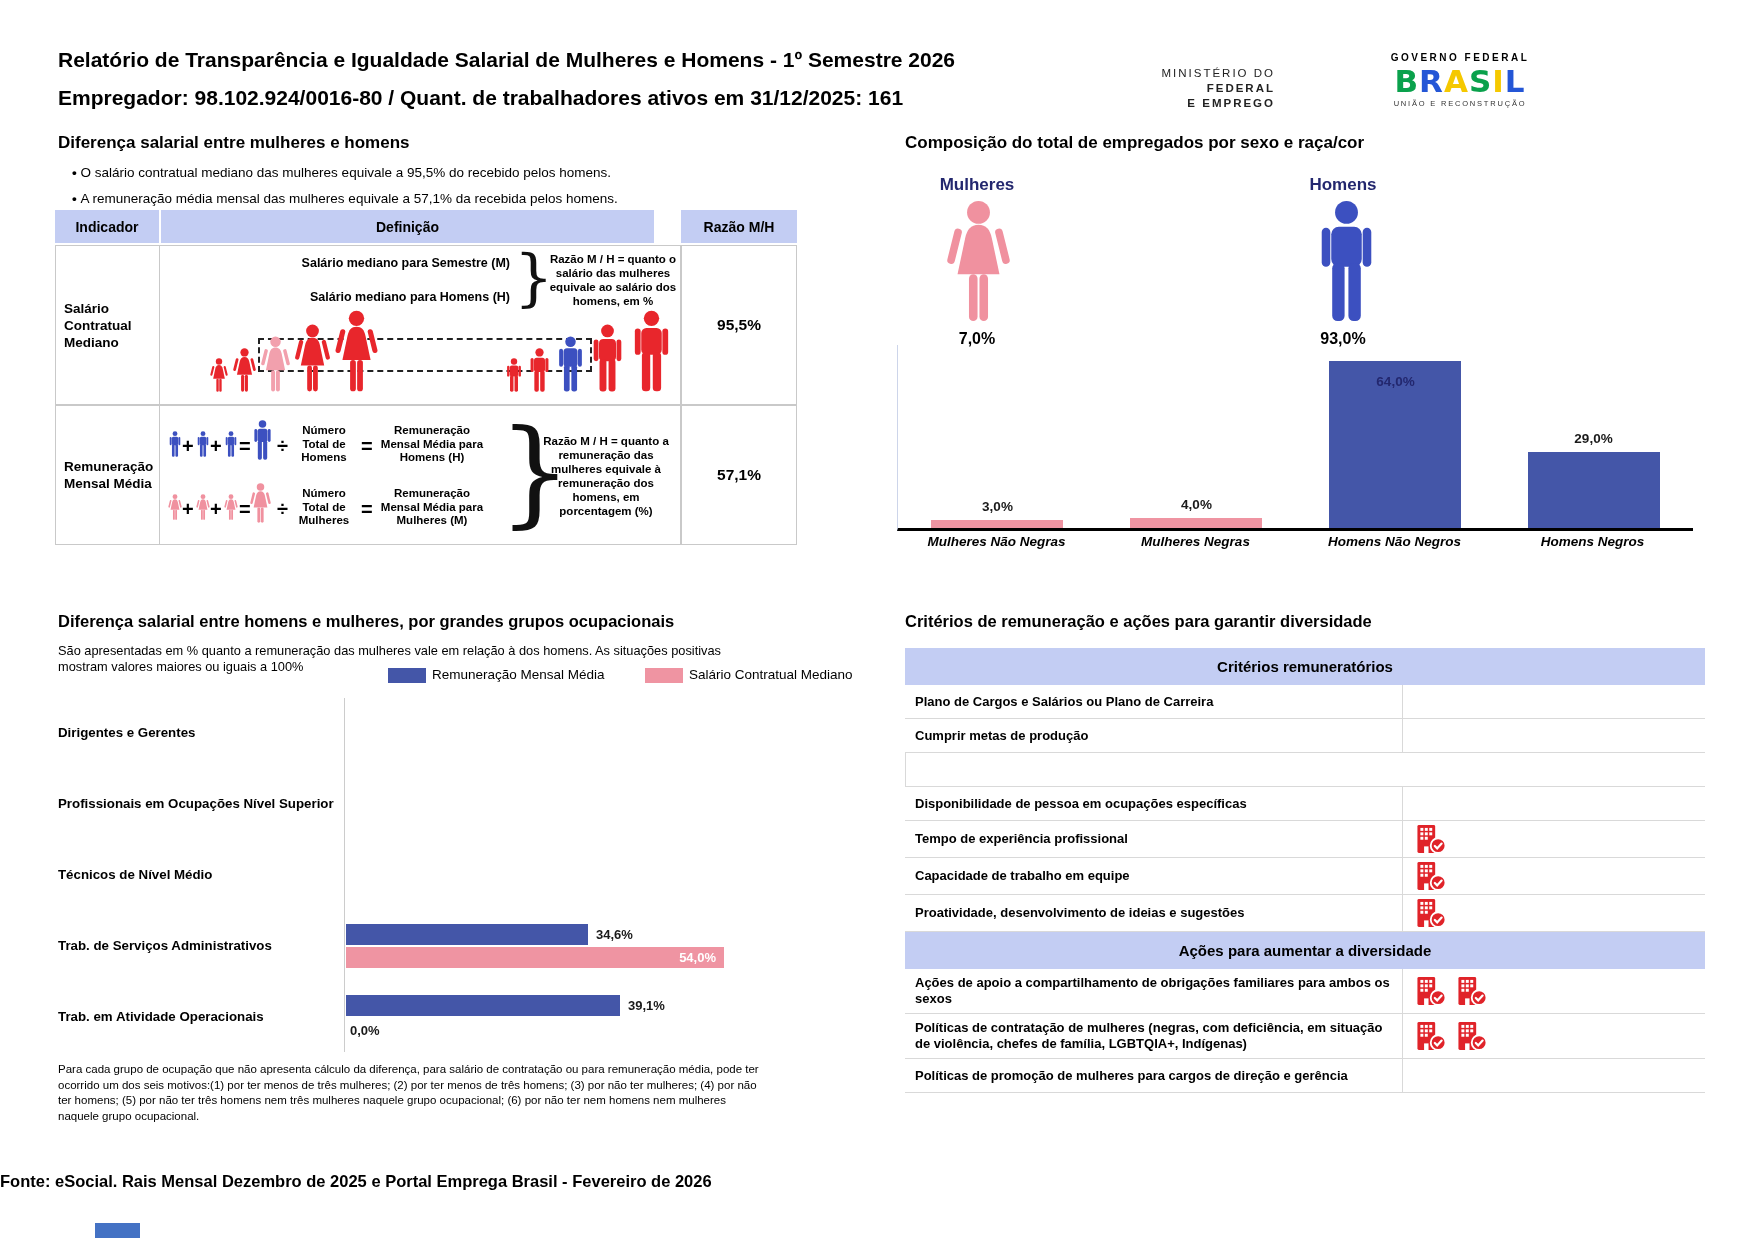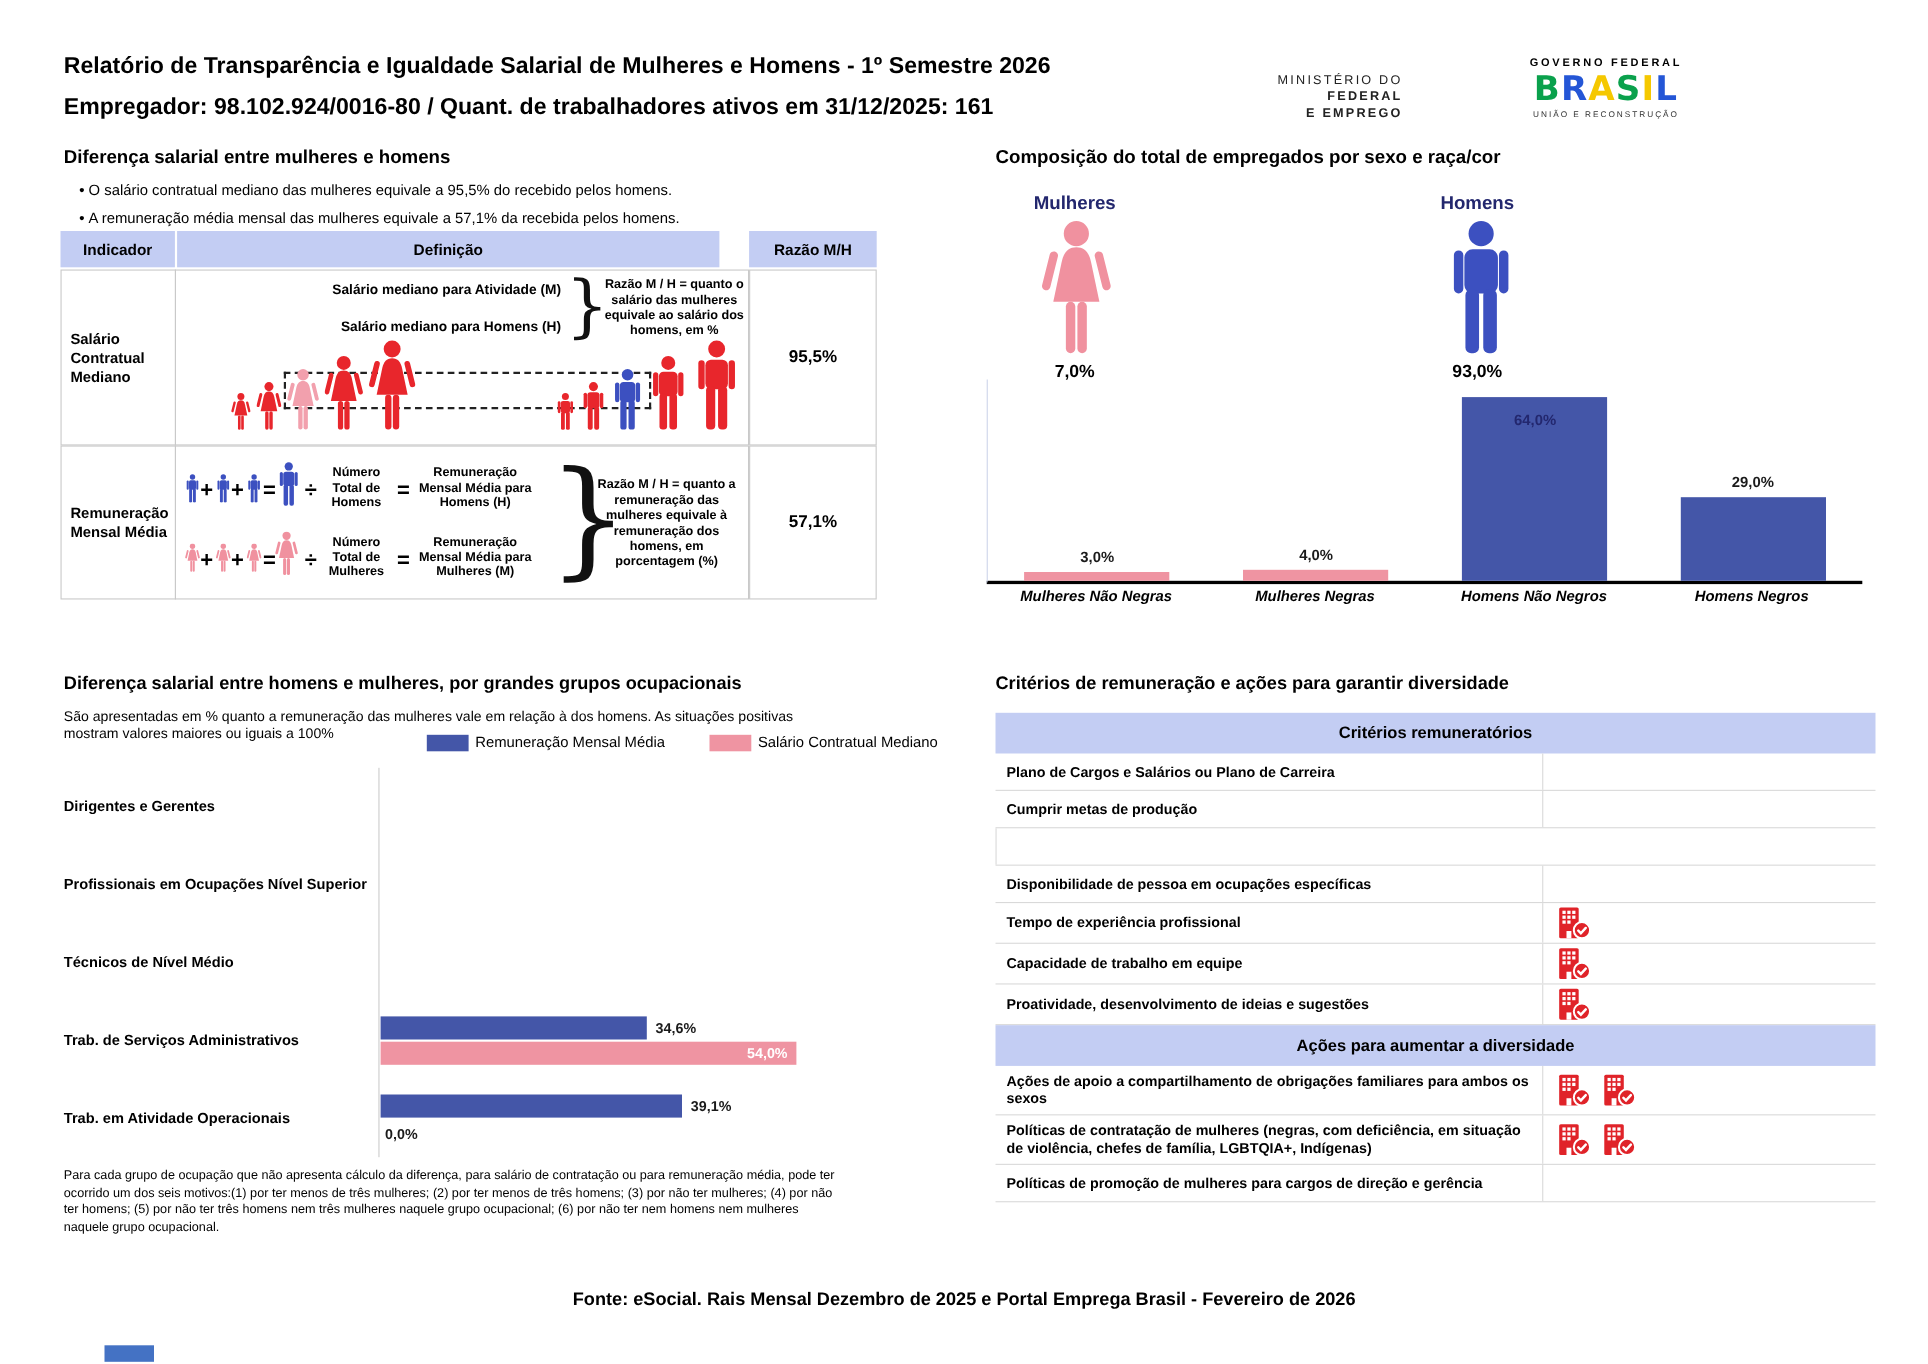--- a/index.html
+++ b/index.html
@@ -49,21 +49,21 @@
   .occ-bar{position:absolute;height:21px;}
   .occ-val{position:absolute;height:21px;line-height:21px;font-size:13px;font-weight:bold;}
   .occ-note{position:absolute;left:58px;top:1062px;width:705px;font-size:11.5px;line-height:15.5px;}
   
   .crit-table{position:absolute;left:905px;top:648px;width:800px;}
   .crit-sec{height:37px;background:var(--hdr);display:flex;align-items:center;justify-content:center;font-size:15px;font-weight:bold;}
   .crit-row{display:flex;border-bottom:1px solid #d9d9d9;min-height:33px;}
   .crit-label{flex:0 0 477px;padding:6px 10px;font-size:13px;font-weight:bold;line-height:16px;display:flex;align-items:center;}
   .crit-icons{flex:1;border-left:1px solid #d9d9d9;display:flex;align-items:center;gap:7px;padding:3px 10px;color:var(--red);}
   
-  .footer{position:absolute;left:0;top:1172px;width:100%;text-align:center;font-size:16.5px;font-weight:bold;}
+  .footer{position:absolute;left:0;top:1172px;width:100%;font-size:16.5px;font-weight:bold;}
   .bottom-mark{position:absolute;left:95px;top:1223px;width:45px;height:15px;background:#4472c4;}
 </style>
 </head>
 <body>
 
 <div class="page">
 
   <div class="title-line" style="top:48px;">Relatório de Transparência e Igualdade Salarial de Mulheres e Homens - 1º Semestre 2026</div>
   <div class="title-line" style="top:86px;">Empregador: 98.102.924/0016-80 / Quant. de trabalhadores ativos em 31/12/2025: 161</div>
 
@@ -85,21 +85,21 @@
     <div>A remuneração média mensal das mulheres equivale a 57,1% da recebida pelos homens.</div>
   </div>
 
   <div class="gap-table" style="--hdr:#c3cdf3;">
     <div class="gt-h" style="left:0;width:104px;">Indicador</div>
     <div class="gt-h" style="left:106px;width:493px;">Definição</div>
     <div class="gt-h" style="left:626px;width:116px;">Razão M/H</div>
 
     <div class="gt-cell gt-ind" style="left:0;top:35px;width:105px;height:160px;">Salário Contratual Mediano</div>
     <div class="gt-cell" style="left:104px;top:35px;width:522px;height:160px;">
-      <div class="def-line" style="left:115px;top:10px;">Salário mediano para Atividade (M)</div>
+      <div class="def-line" style="left:115px;top:10px;">Salário mediano para Semestre (M)</div>
       <div class="def-line" style="left:115px;top:44px;">Salário mediano para Homens (H)</div>
       <div class="brace" style="left:354px;top:-14px;font-size:62px;line-height:92px;">}</div>
       <div class="def-note" style="left:388px;top:6px;width:130px;">Razão M / H = quanto o salário das mulheres equivale ao salário dos homens, em %</div>
       <div class="dashed-box" style="left:98px;top:92px;width:330px;height:30px;"></div>
       <div id="fig-row" style="position:absolute;left:0;top:0;width:100%;height:100%;">
           <div style="position: absolute; left: 50px; bottom: 8px;"><svg width="18" height="34" viewBox="0 0 64 128" fill="#e8262c" xmlns="http://www.w3.org/2000/svg">
               <circle cx="32" cy="13" r="12"></circle>
               <path d="M32 26c8 0 12 5 14 14l8 38H10l8-38c2-9 6-14 14-14z"></path>
               <rect x="7" y="30" width="8" height="38" rx="4" transform="rotate(14 11 32)"></rect>
               <rect x="49" y="30" width="8" height="38" rx="4" transform="rotate(-14 53 32)"></rect>

